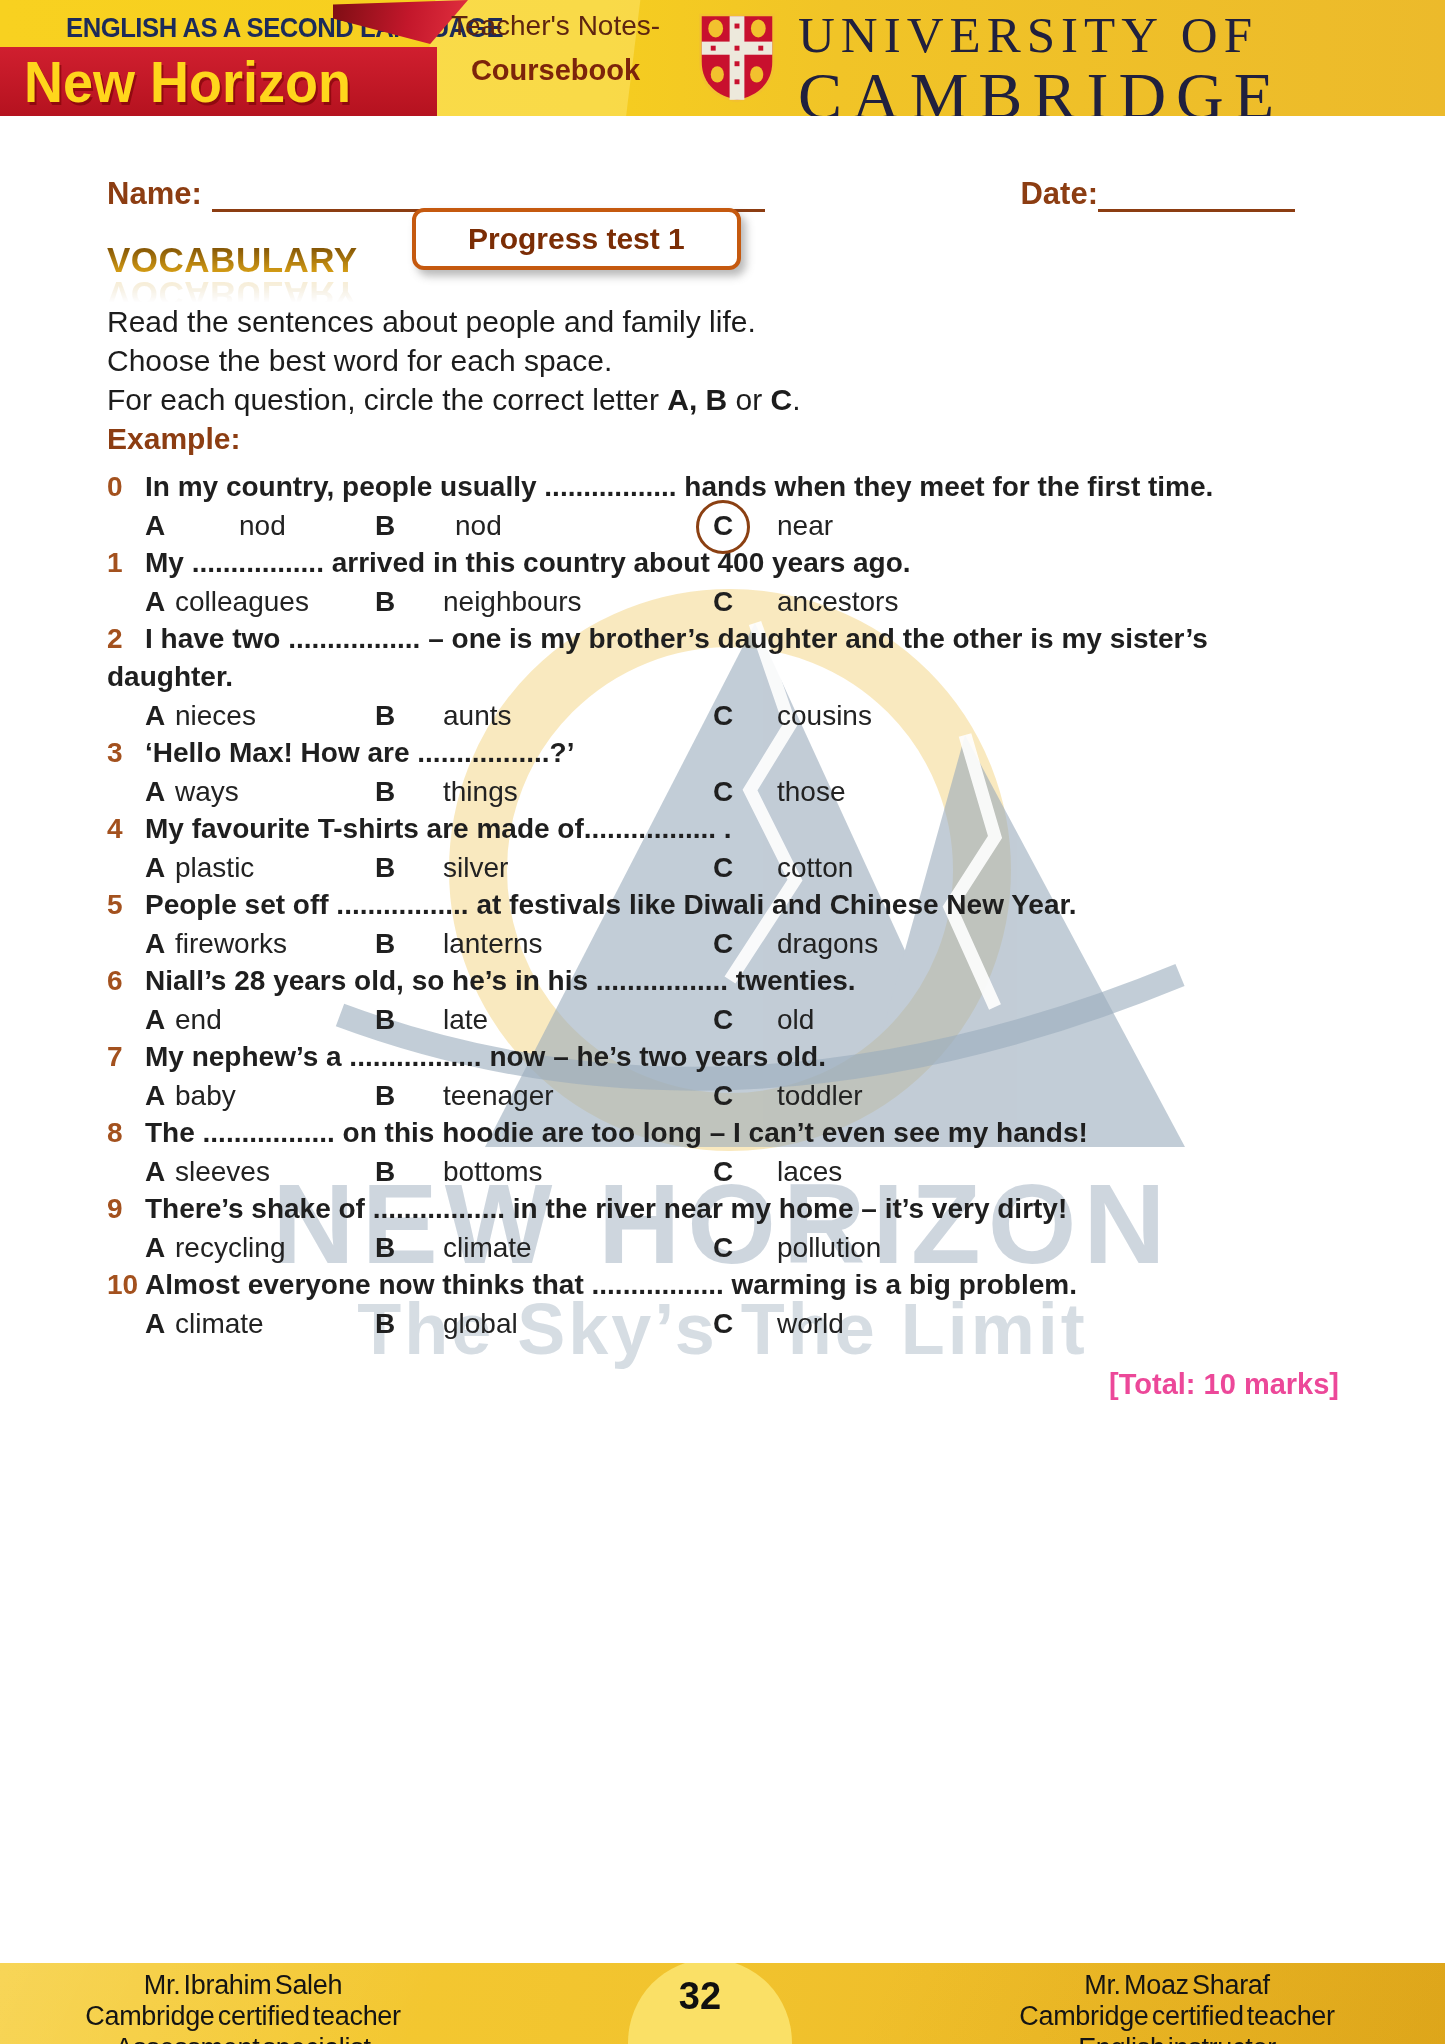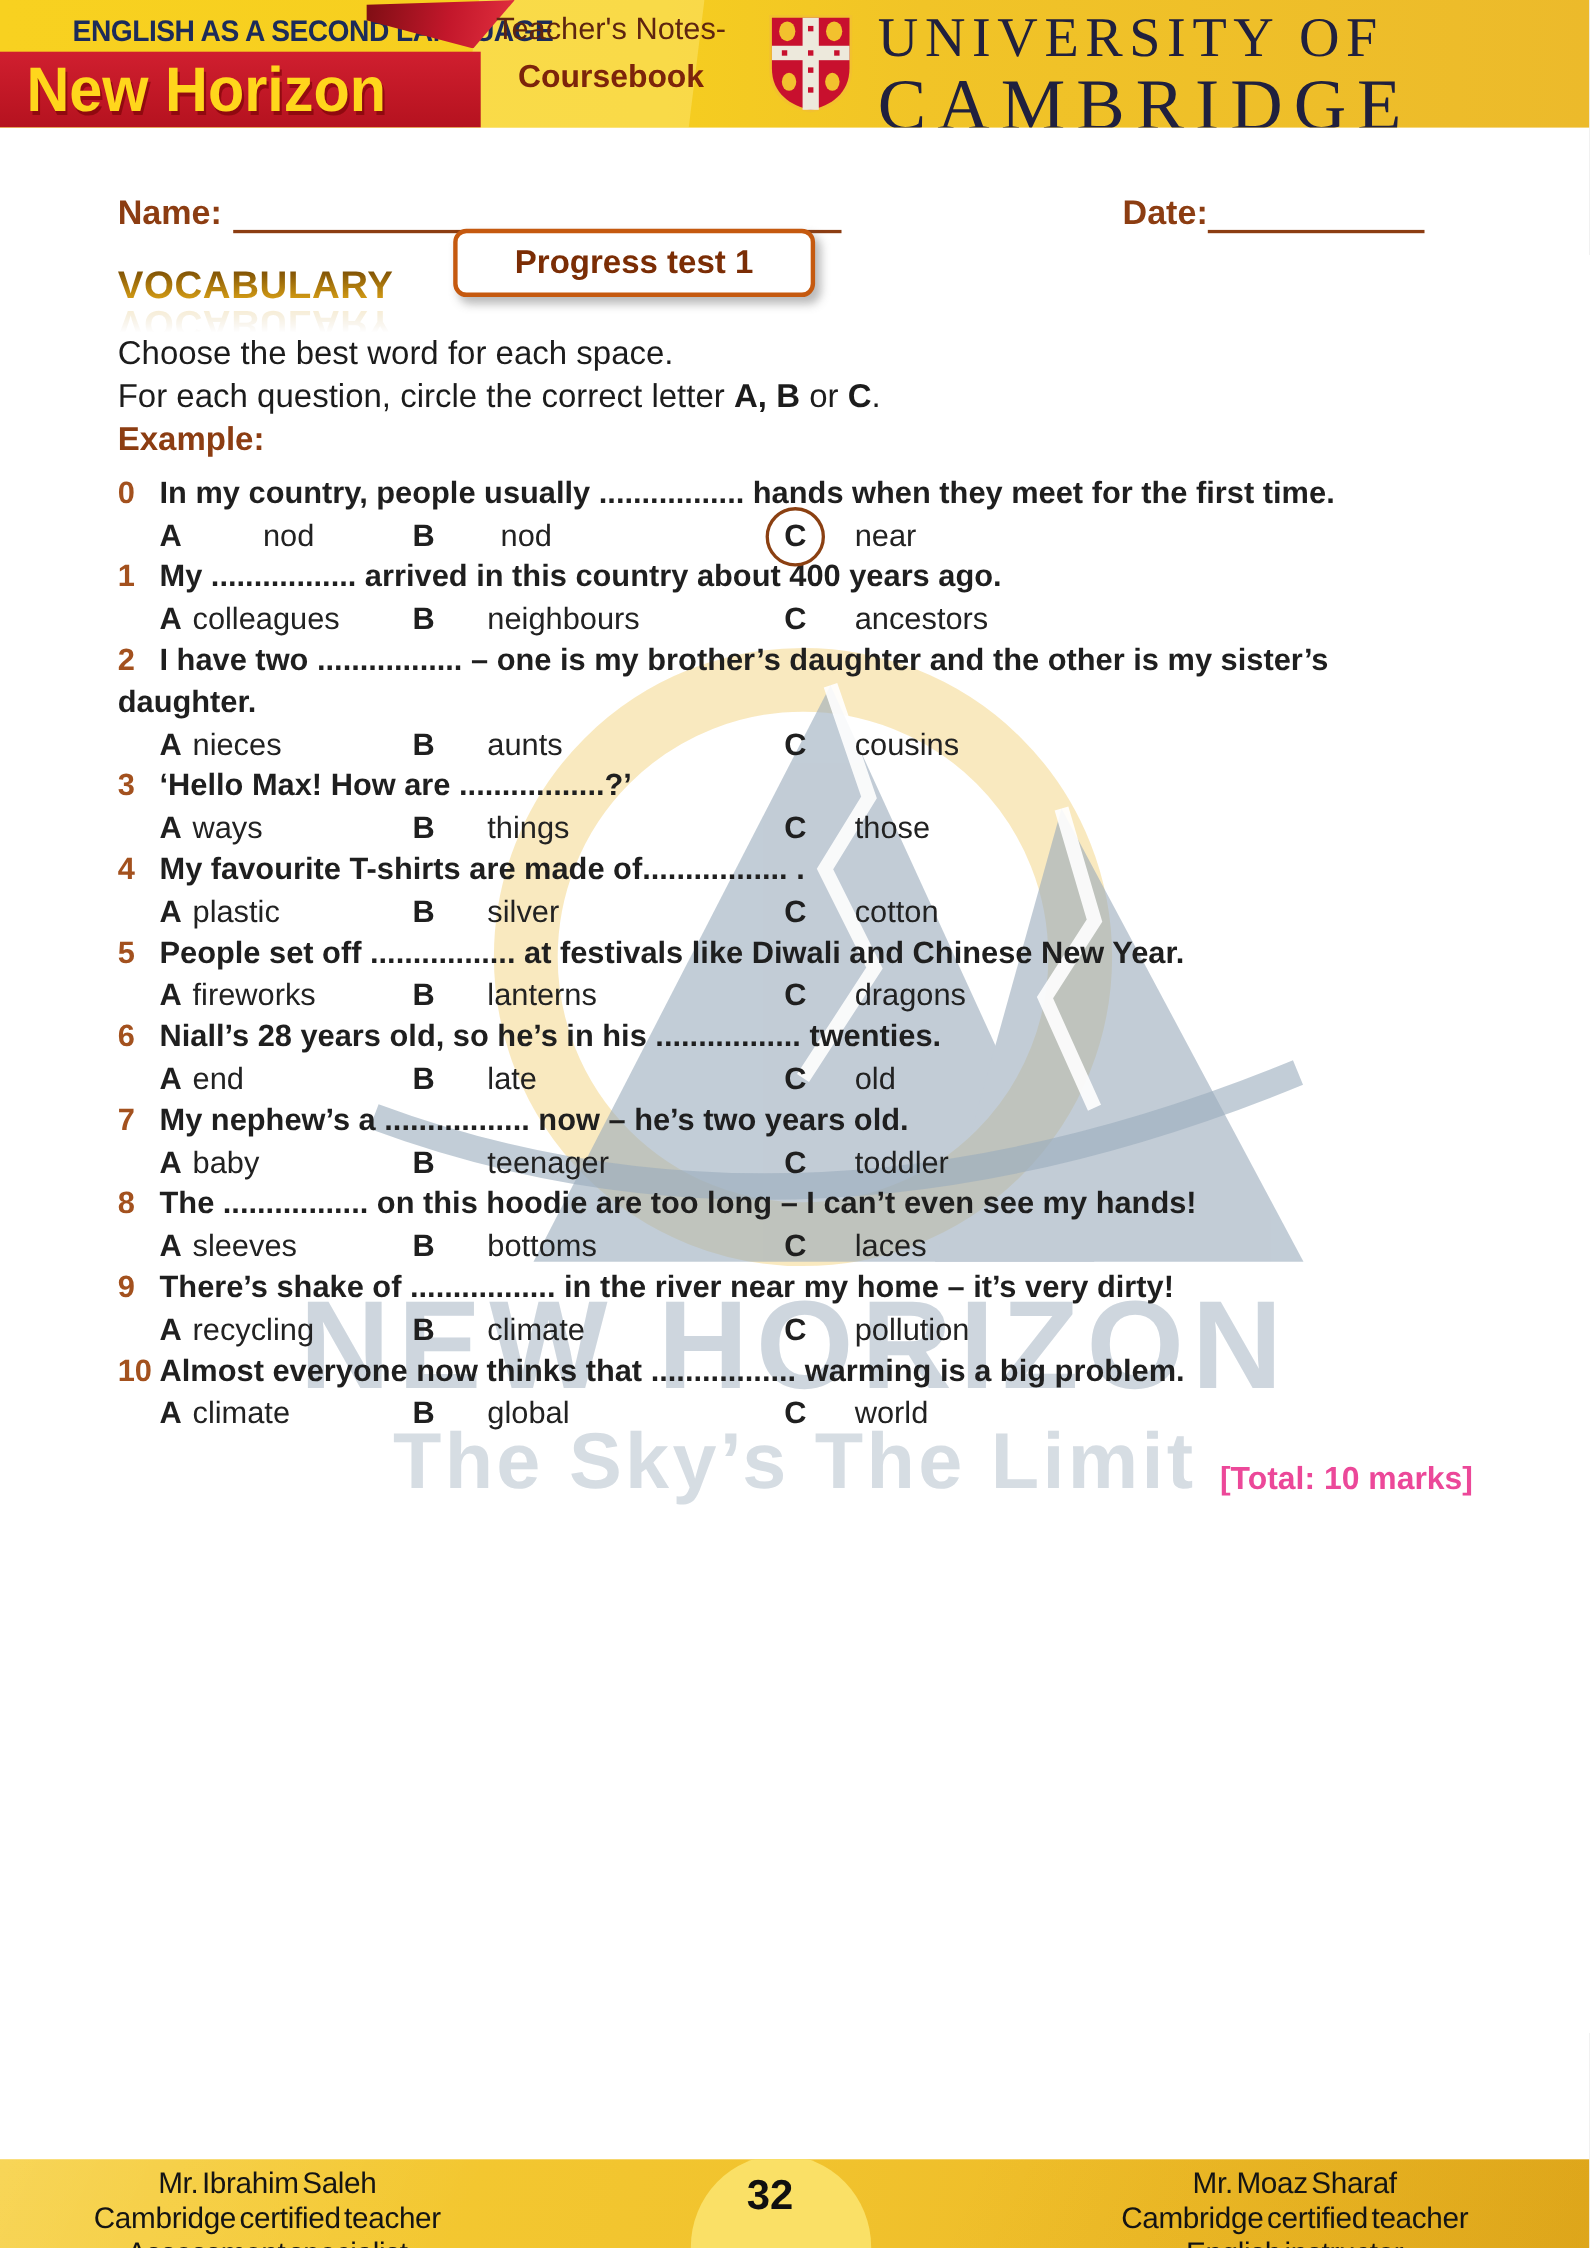--- a/index.html
+++ b/index.html
@@ -212,20 +212,21 @@
     </div>
 
     <div class="vocab-row">
       <span class="vocab-wrap">
         <span class="vocab">VOCABULARY</span>
         <span class="vocab refl">VOCABULARY</span>
       </span>
       <span class="progress-box">Progress test 1</span>
     </div>
 
+    <p class="instr">Read the sentences about people and family life.</p>
     <p class="instr">Choose the best word for each space.</p>
     <p class="instr"><span>For each question, circle the correct letter </span><b>A, B</b><span> or </span><b>C</b><span>.</span></p>
     <p class="example-label">Example:</p>
 
     <div class="questions" id="questions">
   <div class="question example">
     <p class="q-text"><span class="q-num">0</span><span>In my country, people usually ................. hands when they meet for the first time.</span></p>
     <div class="opt-row">
       <span class="opt-label opt-a-label">A</span>
       <span class="opt-word opt-a">nod</span>

